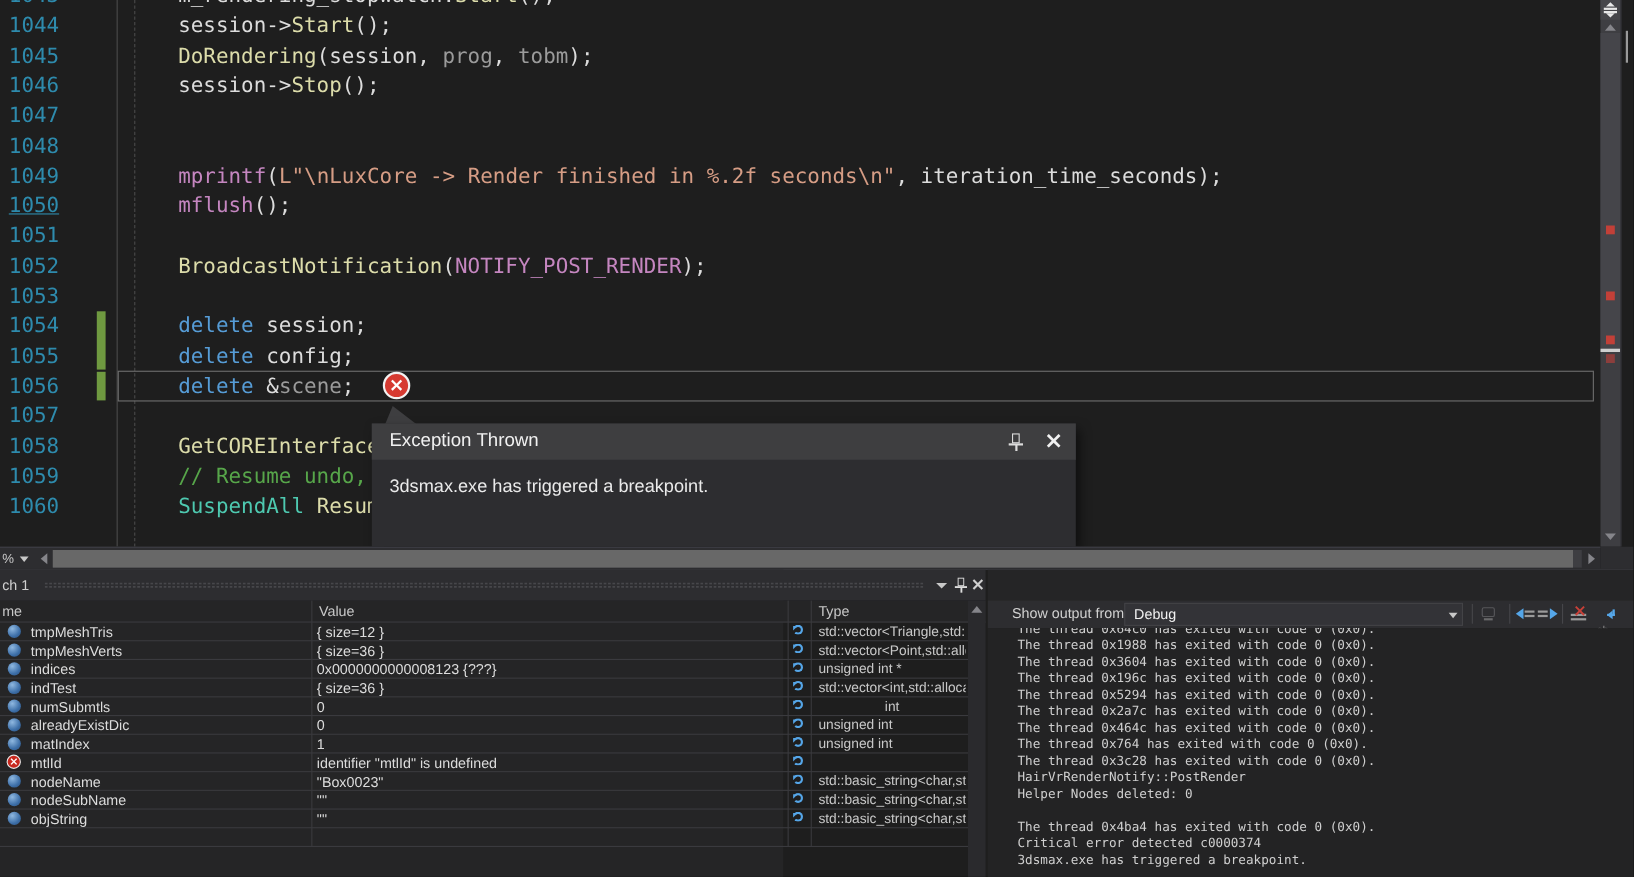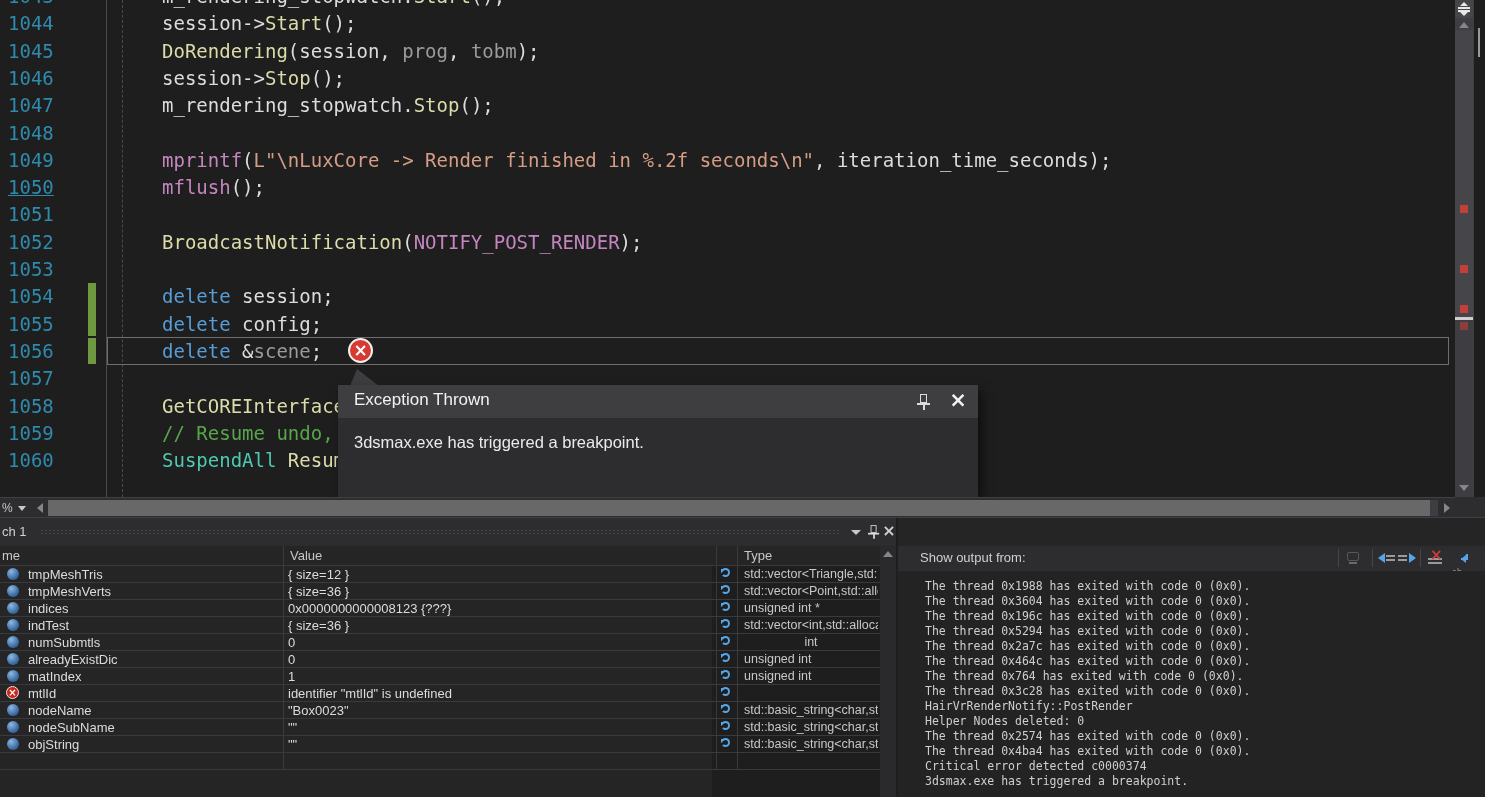--- a/index.html
+++ b/index.html
@@ -141,21 +141,20 @@
     <div class="vline-solid"></div>
     <div class="vline-dash"></div>
     <div class="chbar" style="top:283px;height:53px;"></div>
     <div class="chbar" style="top:338px;height:26px;"></div>
     <div id="curline-box"></div>
     <div style="position:absolute;left:0;top:0;width:1455px;height:497px;">
         <div class="cl" style="top: -17px;"><span class="sg id">m_rendering_stopwatch.</span><span class="sg fn">Start</span><span class="sg id">();</span></div>
         <div class="cl" style="top: 10.3px;"><span class="sg id">session-&gt;</span><span class="sg fn">Start</span><span class="sg id">();</span></div>
         <div class="cl" style="top: 37.6px;"><span class="sg fn">DoRendering</span><span class="sg id">(session, </span><span class="sg gray">prog</span><span class="sg id">, </span><span class="sg gray">tobm</span><span class="sg id">);</span></div>
         <div class="cl" style="top: 64.9px;"><span class="sg id">session-&gt;</span><span class="sg fn">Stop</span><span class="sg id">();</span></div>
-        <div class="cl" style="top: 92.2px;"><span class="sg id">m_rendering_stopwatch.</span><span class="sg fn">Stop</span><span class="sg id">();</span></div>
         <div class="cl" style="top: 146.8px;"><span class="sg macro">mprintf</span><span class="sg id">(</span><span class="sg str">L"\nLuxCore -&gt; Render finished in %.2f seconds\n"</span><span class="sg id">, iteration_time_seconds);</span></div>
         <div class="cl" style="top: 174.1px;"><span class="sg macro">mflush</span><span class="sg id">();</span></div>
         <div class="cl" style="top: 201.4px;"></div>
         <div class="cl" style="top: 228.7px;"><span class="sg fn">BroadcastNotification</span><span class="sg id">(</span><span class="sg macro">NOTIFY_POST_RENDER</span><span class="sg id">);</span></div>
         <div class="cl" style="top: 256px;"></div>
         <div class="cl" style="top: 283.3px;"><span class="sg kw">delete</span><span class="sg id"> session;</span></div>
         <div class="cl" style="top: 310.6px;"><span class="sg kw">delete</span><span class="sg id"> config;</span></div>
         <div class="cl" style="top: 337.9px;"><span class="sg kw">delete</span><span class="sg id"> &amp;</span><span class="sg gray">scene</span><span class="sg id">;</span></div>
         <div class="cl" style="top: 365.2px;"></div>
         <div class="cl" style="top: 392.5px;"><span class="sg fn">GetCOREInterface</span><span class="sg id">()-&gt;</span></div>
@@ -320,20 +319,24 @@
           </div>
         </div>
       <div id="watch-sb">
         <div class="tri" id="watch-sb-up"></div>
       </div>
     </div>
 
     <div id="output">
       <div id="output-toolbar">
         <span id="sof-label">Show output from:</span>
+        <div id="sof-combo">
+          <span id="sof-combo-value">Debug</span>
+          <div class="tri" id="sof-combo-caret"></div>
+        </div>
         <div class="otb-sep" style="left:440px;"></div>
         <div class="otb-icon" style="left:447px;opacity:.55;">
           <div class="oi-bubble"></div>
           <div class="oi-line" style="left:4px;top:13px;width:8px;"></div>
         </div>
         <div class="otb-sep" style="left:474px;"></div>
         <div class="otb-icon" style="left:480px;">
           <div class="oi-arrow-l"></div>
           <div class="oi-line" style="left:8px;top:6px;width:9px;"></div>
           <div class="oi-line" style="left:8px;top:10px;width:9px;"></div>
@@ -349,31 +352,31 @@
           <div class="oi-line" style="left:1px;top:13px;width:14px;"></div>
           <span class="oi-x">×</span>
         </div>
         <div class="otb-icon" style="left:554px;">
           <span class="oi-ab">ab</span>
           <div class="oi-ret"></div>
         </div>
       </div>
       <div id="output-console">
         <div style="position:absolute;left:0;top:0;width:587px;height:227px;">
+            <div class="oline" style="top: -7px;">The thread 0x64c0 has exited with code 0 (0x0).</div>
             <div class="oline" style="top: 8px;">The thread 0x1988 has exited with code 0 (0x0).</div>
             <div class="oline" style="top: 23px;">The thread 0x3604 has exited with code 0 (0x0).</div>
             <div class="oline" style="top: 38px;">The thread 0x196c has exited with code 0 (0x0).</div>
             <div class="oline" style="top: 53px;">The thread 0x5294 has exited with code 0 (0x0).</div>
             <div class="oline" style="top: 68px;">The thread 0x2a7c has exited with code 0 (0x0).</div>
             <div class="oline" style="top: 83px;">The thread 0x464c has exited with code 0 (0x0).</div>
             <div class="oline" style="top: 98px;">The thread 0x764 has exited with code 0 (0x0).</div>
             <div class="oline" style="top: 113px;">The thread 0x3c28 has exited with code 0 (0x0).</div>
             <div class="oline" style="top: 128px;">HairVrRenderNotify::PostRender</div>
             <div class="oline" style="top: 143px;">Helper Nodes deleted: 0</div>
-            <div class="oline" style="top: 158px;">The thread 0x2574 has exited with code 0 (0x0).</div>
             <div class="oline" style="top: 173px;">The thread 0x4ba4 has exited with code 0 (0x0).</div>
             <div class="oline" style="top: 188px;">Critical error detected c0000374</div>
             <div class="oline" style="top: 203px;">3dsmax.exe has triggered a breakpoint.</div>
           </div>
       </div>
     </div>
   </div>
 </div>
 
 </body></html>

